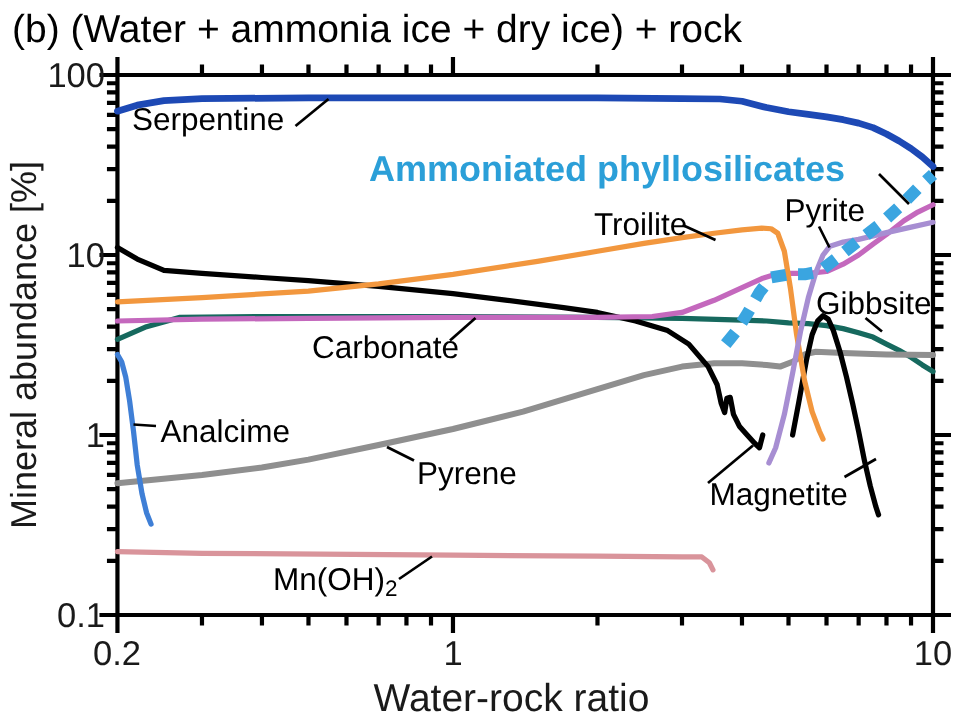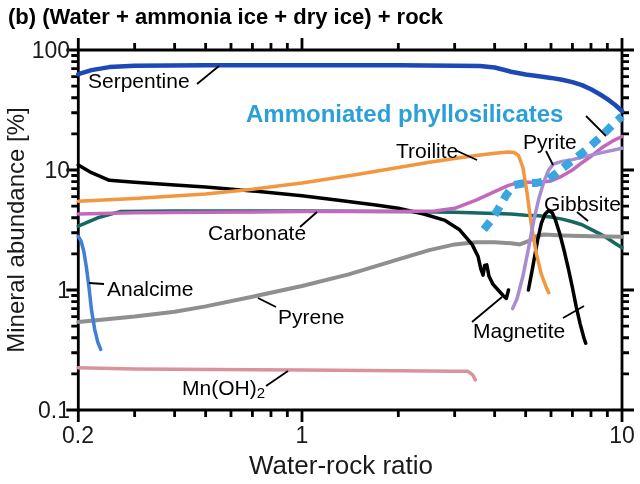--- a/index.html
+++ b/index.html
@@ -1,18 +1,18 @@
 <!DOCTYPE html>
 <html><head>
 <meta charset="utf-8">
 <style>
   html,body{margin:0;padding:0;background:#fff;}
   .page{position:relative;width:640px;height:484px;background:#ffffff;overflow:hidden;
         font-family:"Liberation Sans", sans-serif;}
-  .fig-title{position:absolute;left:8px;top:4px;font-size:22px;font-weight:700;color:#000;
+  .fig-title{position:absolute;left:8px;top:4px;font-size:26px;font-weight:400;color:#000;
              letter-spacing:0px;white-space:nowrap;}
   svg{position:absolute;left:0;top:0;}
   .axis-title{font-family:"Liberation Sans", sans-serif;font-size:26px;fill:#1a1a1a;}
   .ylab{font-size:24px;}
   .ticklab{font-family:"Liberation Sans", sans-serif;font-size:23px;fill:#1a1a1a;}
   .anno{font-family:"Liberation Sans", sans-serif;}
 </style>
 </head>
 <body>
 

